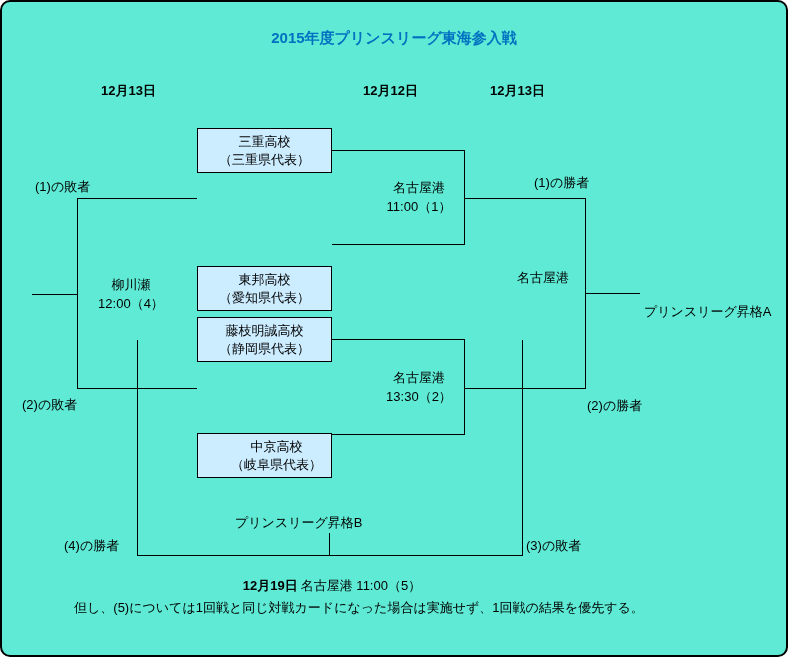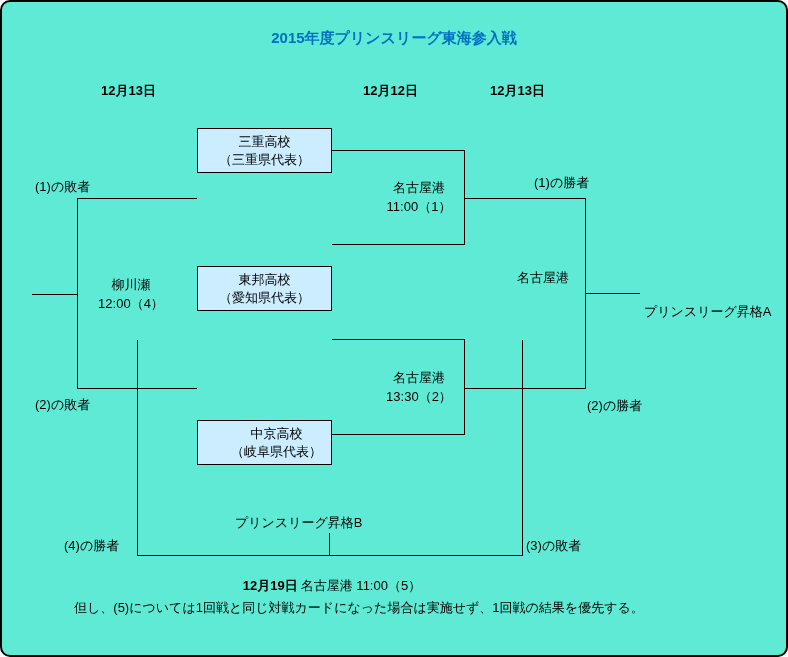--- a/index.html
+++ b/index.html
@@ -41,21 +41,25 @@
   <div class="date-header" style="left:488px;">12月13日</div>
 
   <div class="team-box" style="top:126px;">
     <span>三重高校</span>
     <span>（三重県代表）</span>
   </div>
   <div class="team-box" style="top:220px;margin-top:44px;">
     <span>東邦高校</span>
     <span>（愛知県代表）</span>
   </div>
-  <div class="team-box" style="top:418px;padding-left:24px;">
+  <div class="team-box" style="top:315px;">
+    <span>藤枝明誠高校</span>
+    <span>（静岡県代表）</span>
+  </div>
+  <div class="team-box" style="top:431px;padding-left:24px;">
     <span>中京高校</span>
     <span>（岐阜県代表）</span>
   </div>
 
   <div class="hline" style="left:330px;top:148px;width:132px;"></div>
   <div class="hline" style="left:330px;top:242px;width:132px;"></div>
   <div class="vline" style="left:462px;top:148px;height:95px;"></div>
   <div class="hline" style="left:462px;top:196px;width:121px;"></div>
 
   <div class="hline" style="left:330px;top:337px;width:132px;"></div>
@@ -86,21 +90,21 @@
   </div>
   <div class="match-label" style="left:481px;top:266px;">
     <div>名古屋港</div>
   </div>
   <div class="match-label" style="left:69px;top:273px;">
     <div>柳川瀬</div>
     <div>12:00（4）</div>
   </div>
 
   <div class="side-label" style="left:33px;top:176px;">(1)の敗者</div>
-  <div class="side-label" style="left:33px;top:394px;">(2)の敗者</div>
+  <div class="side-label" style="left:20px;top:394px;">(2)の敗者</div>
   <div class="side-label" style="left:532px;top:172px;">(1)の勝者</div>
   <div class="side-label" style="left:556px;top:395px;margin-left:29px;">(2)の勝者</div>
   <div class="side-label" style="left:62px;top:535px;">(4)の勝者</div>
   <div class="side-label" style="left:524px;top:535px;">(3)の敗者</div>
 
   <div class="side-label" style="left:642px;top:279px;margin-top:22px;">プリンスリーグ昇格A</div>
   <div class="promo-b">プリンスリーグ昇格B</div>
 
   <div class="final-line">
     <span class="fdate">12月19日</span><span>名古屋港 11:00（5）</span>

